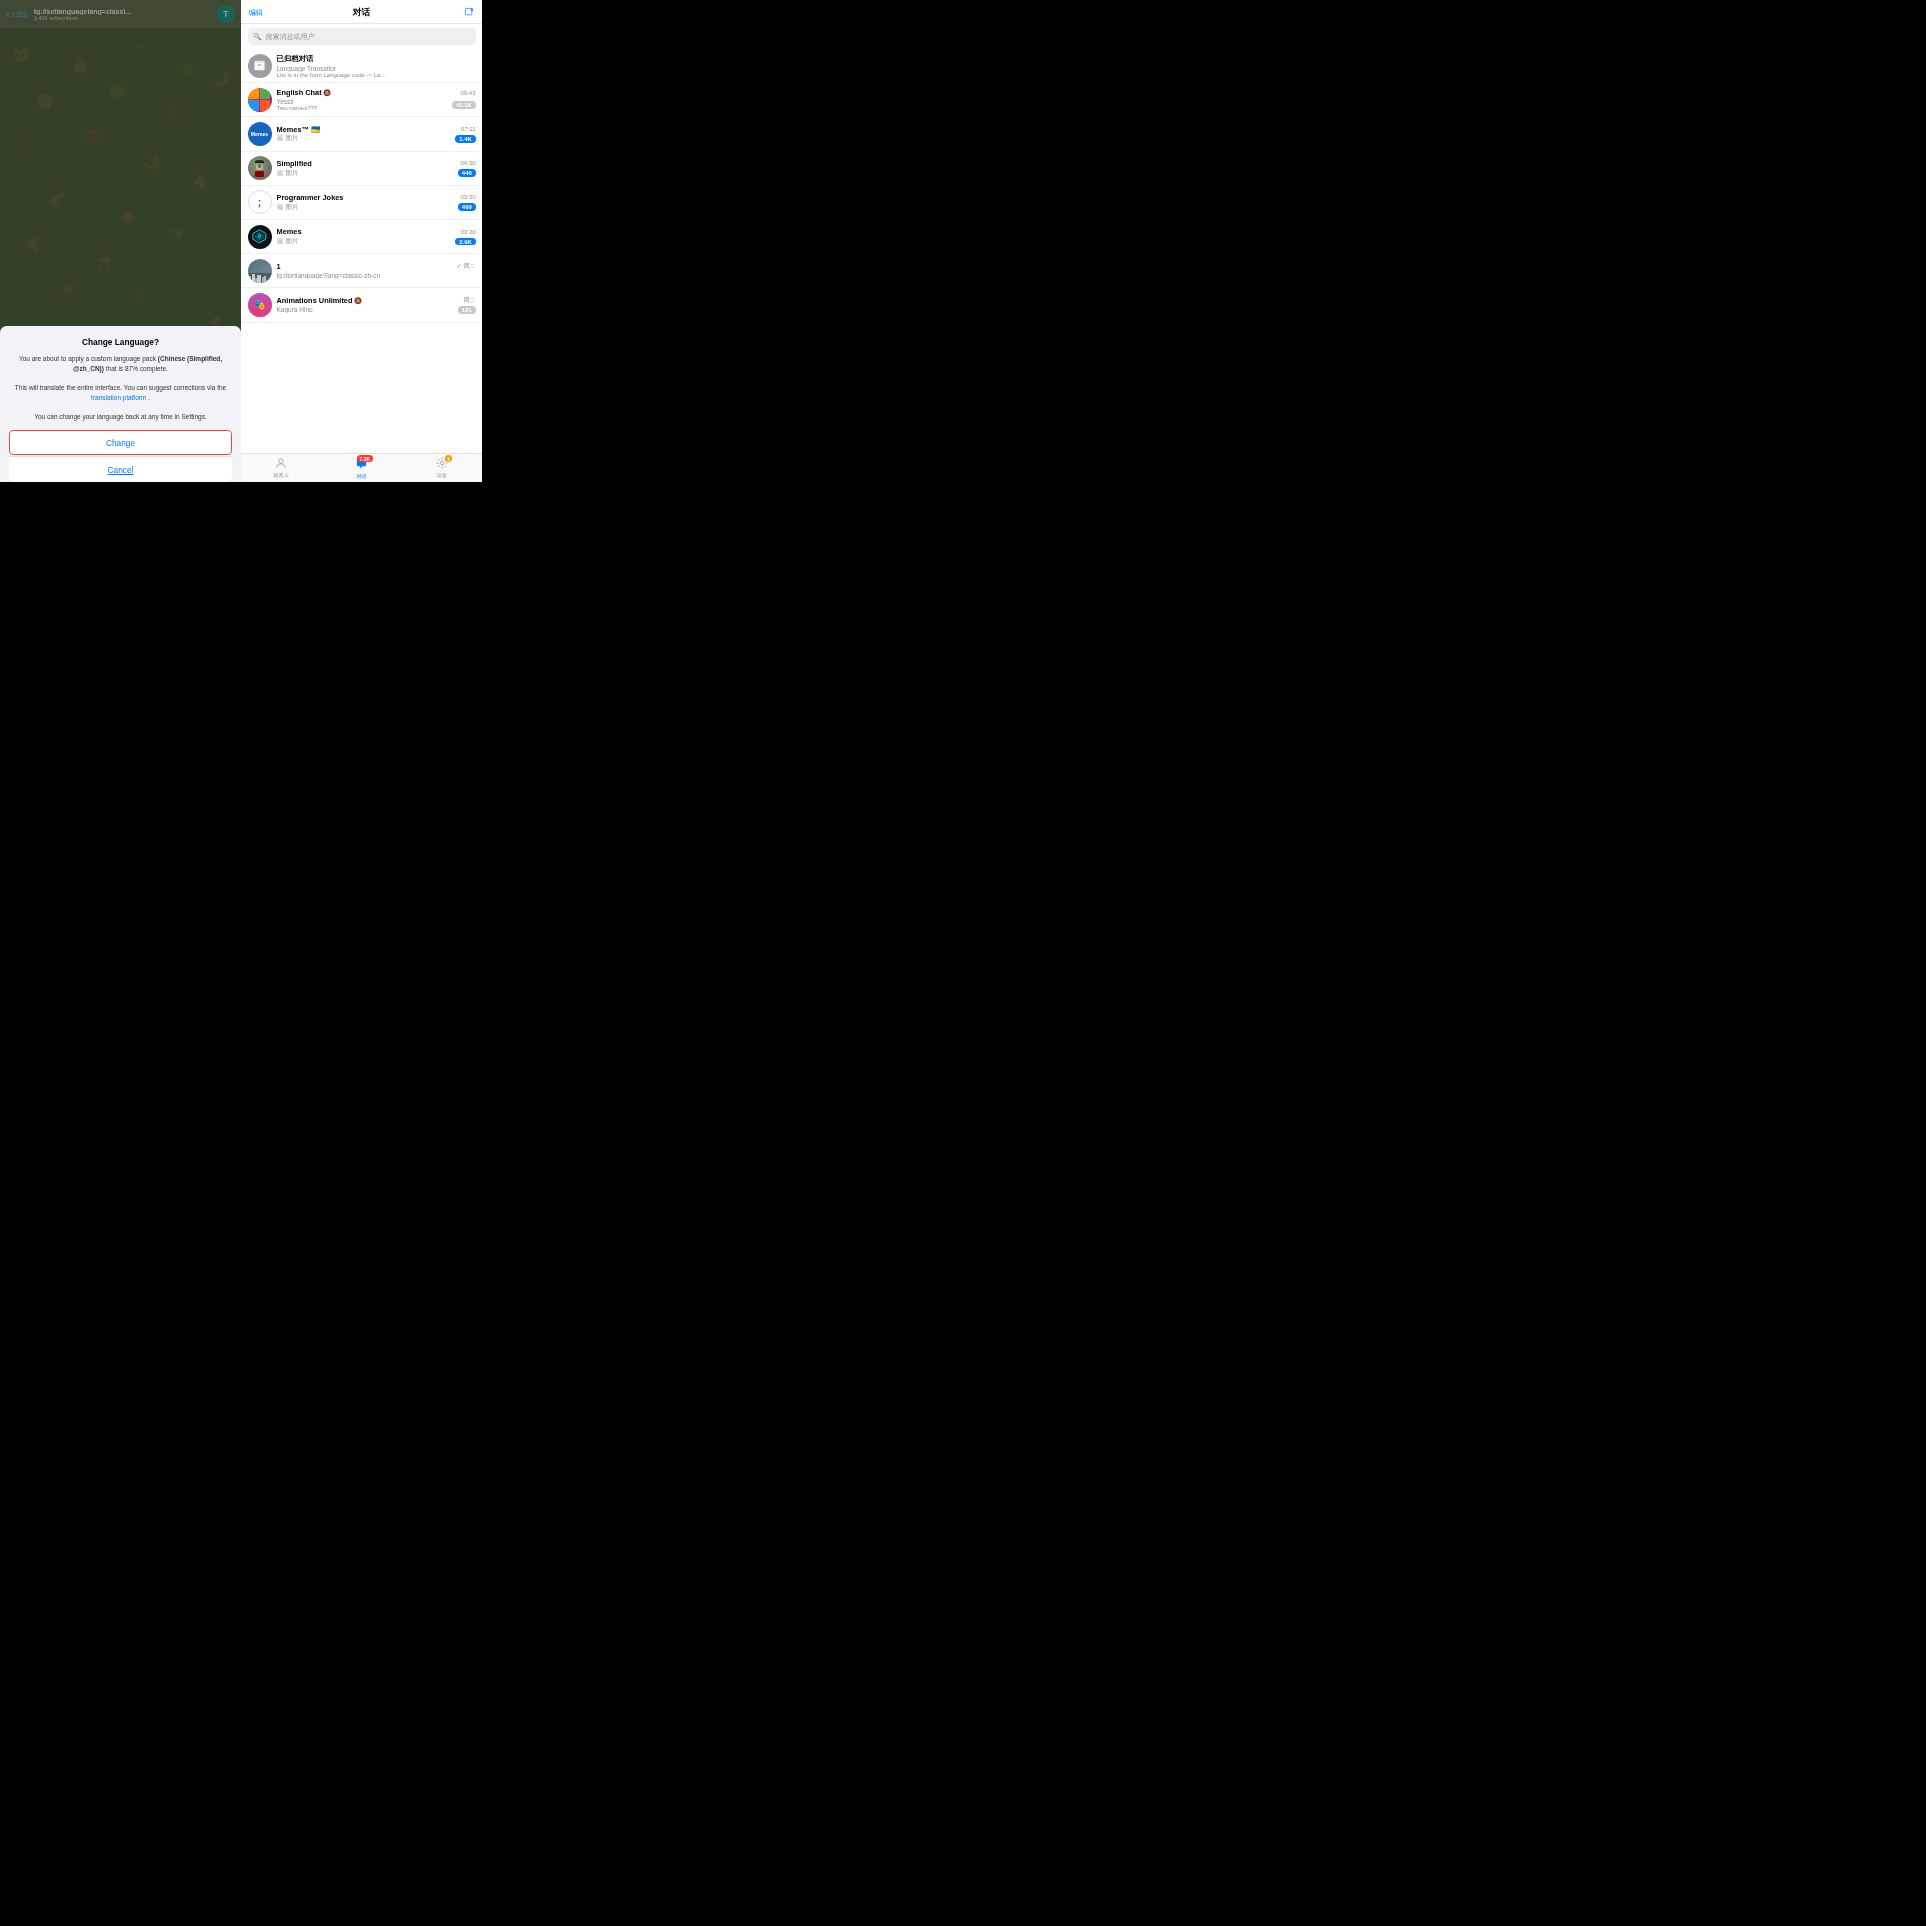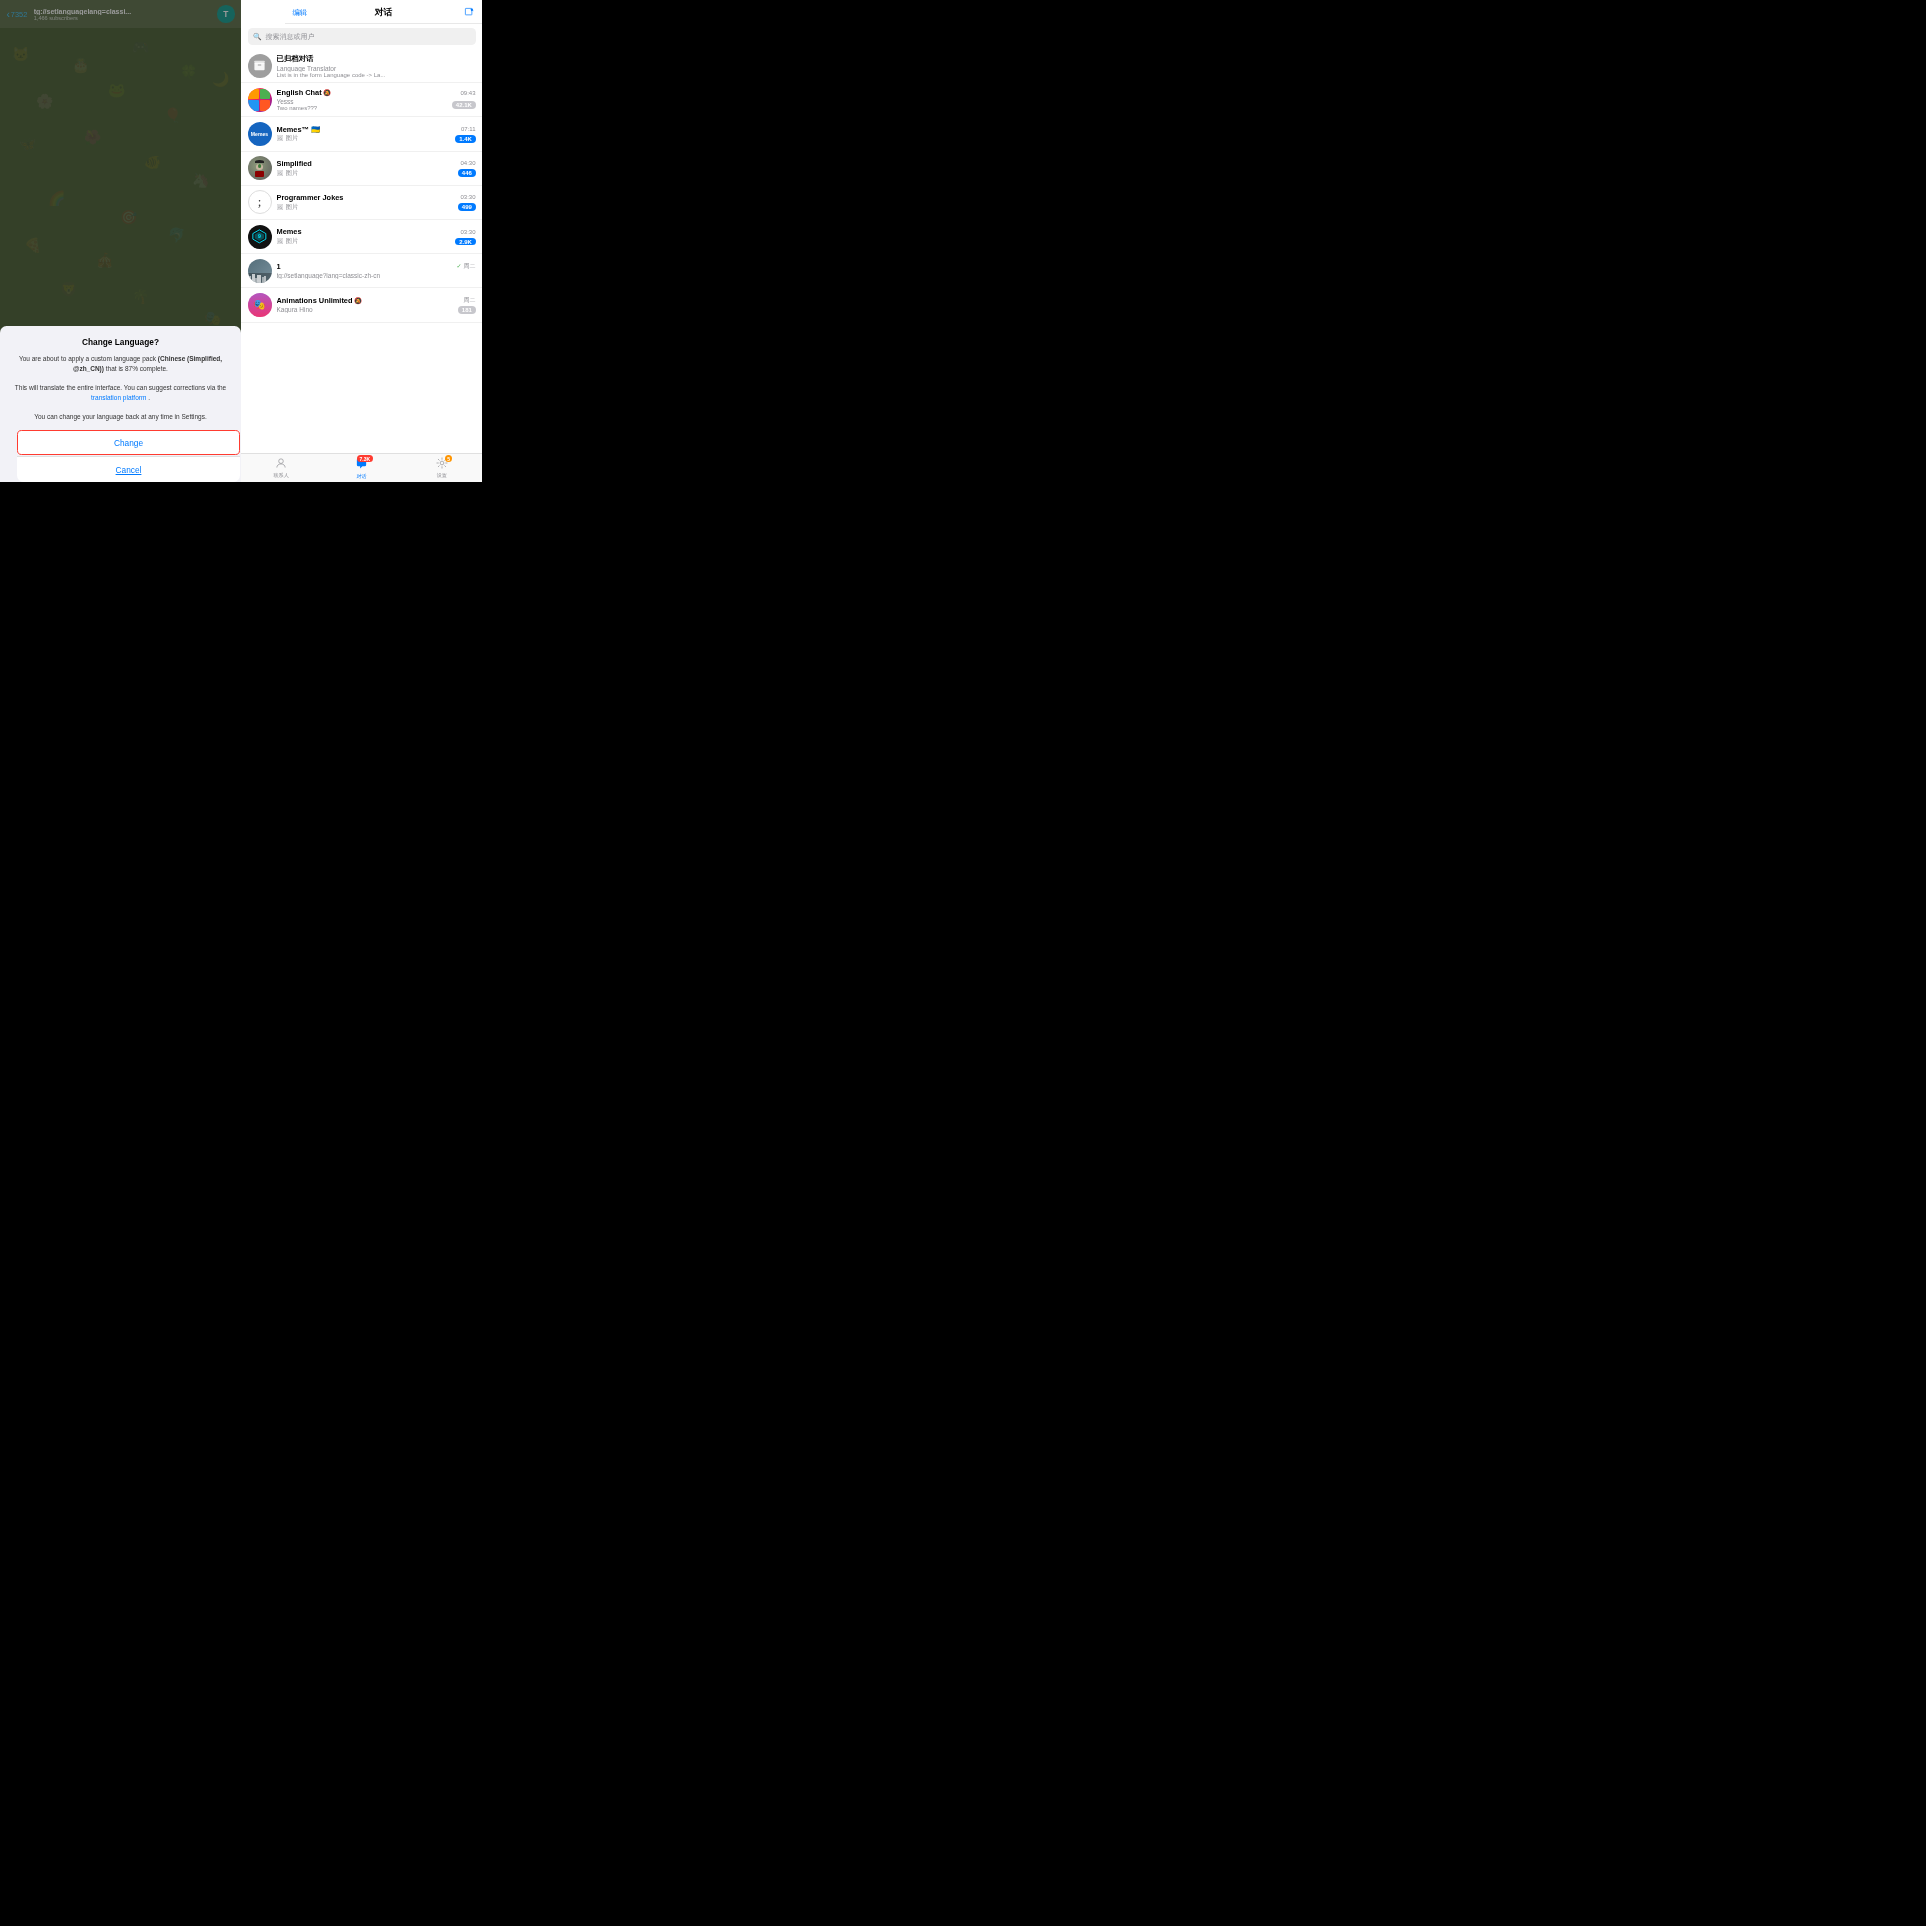--- a/index.html
+++ b/index.html
@@ -129,21 +129,20 @@
     .dialog-btn {
       width: 100%;
       padding: 6.5px;
       text-align: center;
       font-size: 8.3px;
       font-weight: 400;
       background: #fff;
       border: none;
       cursor: pointer;
       border-top: 0.5px solid #e0e0e0;
-      margin-left: 8px;
     }
     .dialog-btn.change-btn {
       color: #007aff;
       font-weight: 500;
       border: 1.4px solid #ff3b30;
       border-radius: 4.6px;
       margin-bottom: 0.9px;
     }
     .dialog-btn.cancel-btn {
       color: #007aff;
@@ -162,21 +161,20 @@
       display: flex;
       flex-direction: column;
     }
 
     
     .right-header {
       display: flex;
       align-items: center;
       padding: 6.5px 7.4px 4.6px;
       border-bottom: 0.5px solid #e8e8e8;
-      margin-left: 44px;
     }
     .edit-btn {
       color: #007aff;
       font-size: 7.4px;
       cursor: pointer;
       min-width: 23px;
     }
     .header-title {
       flex: 1;
       text-align: center;

